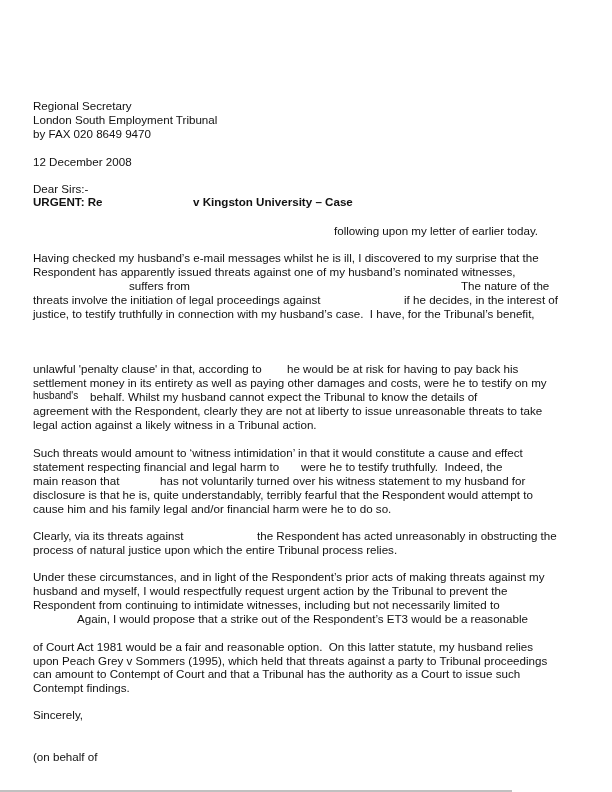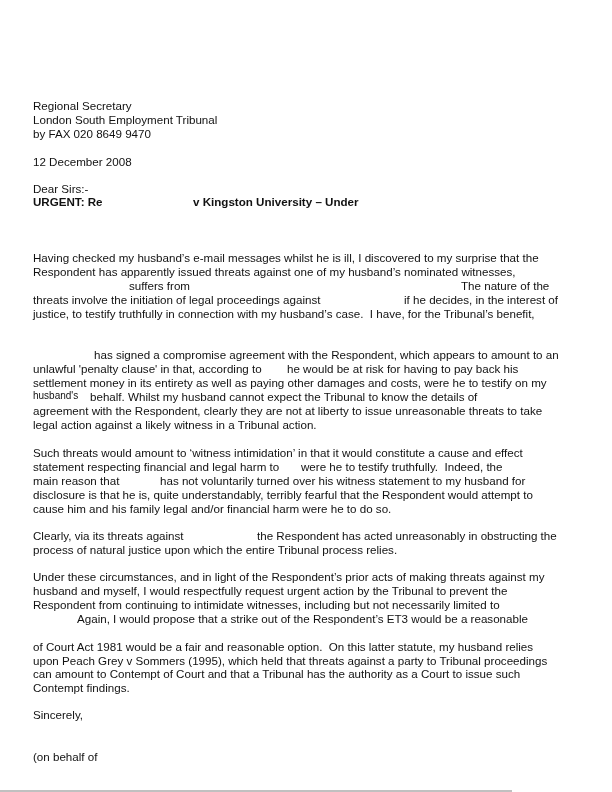--- a/index.html
+++ b/index.html
@@ -24,32 +24,32 @@
 <div class="page">
 
   <div class="t" style="top:99px">Regional Secretary</div>
   <div class="t" style="top:113px">London South Employment Tribunal</div>
   <div class="t" style="top:127px">by FAX 020 8649 9470</div>
 
   <div class="t" style="top:155px">12 December 2008</div>
 
   <div class="t" style="top:182px">Dear Sirs:-</div>
   <div class="t b" style="top:195px">URGENT: Re</div>
-  <div class="abs b" style="left:193px; top:195px; line-height:13.6px">v Kingston University – Under</div>
+  <div class="abs b" style="left:193px; top:195px; line-height:13.6px">v Kingston University – Case</div>
 
+  <div class="abs" style="left:334px; top:224px; line-height:13.6px">following upon my letter of earlier today.</div>
 
   <div class="t" style="top:251px">Having checked my husband’s e-mail messages whilst he is ill, I discovered to my surprise that the</div>
   <div class="t" style="top:265px">Respondent has apparently issued threats against one of my husband’s nominated witnesses,</div>
   <div class="abs" style="left:129px; top:279px; line-height:13.6px">suffers from</div>
   <div class="abs" style="left:461px; top:279px; line-height:13.6px">The nature of the</div>
   <div class="t" style="top:293px">threats involve the initiation of legal proceedings against</div>
   <div class="abs" style="left:404px; top:293px; line-height:13.6px">if he decides, in the interest of</div>
   <div class="t" style="top:307px">justice, to testify truthfully in connection with my husband’s case.  I have, for the Tribunal’s benefit,</div>
 
-  <div class="abs" style="left:94px; top:348px; line-height:13.6px">has signed a compromise agreement with the Respondent, which appears to amount to an</div>
   <div class="t" style="top:362px">unlawful 'penalty clause' in that, according to</div>
   <div class="abs" style="left:287px; top:362px; line-height:13.6px">he would be at risk for having to pay back his</div>
   <div class="t" style="top:376px">settlement money in its entirety as well as paying other damages and costs, were he to testify on my</div>
   <div class="t" style="top:389px; font-size:10px">husband's</div>
   <div class="abs" style="left:90px; top:390px; line-height:13.6px">behalf. Whilst my husband cannot expect the Tribunal to know the details of</div>
   <div class="t" style="top:404px">agreement with the Respondent, clearly they are not at liberty to issue unreasonable threats to take</div>
   <div class="t" style="top:418px">legal action against a likely witness in a Tribunal action.</div>
 
   <div class="t" style="top:446px">Such threats would amount to ‘witness intimidation’ in that it would constitute a cause and effect</div>
   <div class="t" style="top:460px">statement respecting financial and legal harm to</div>

